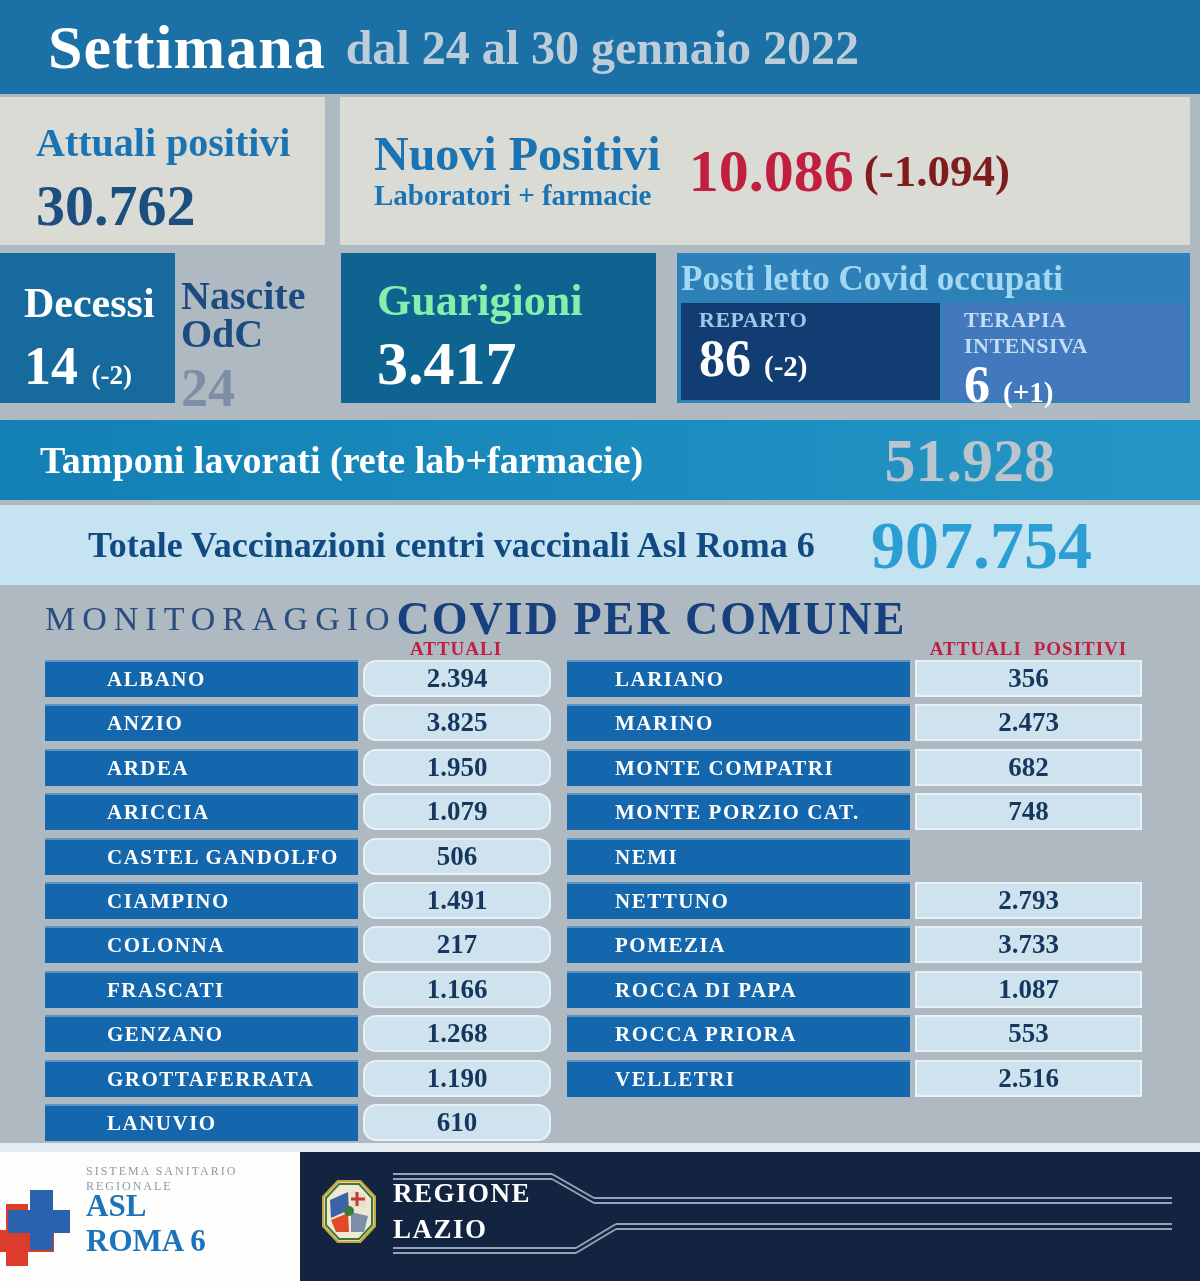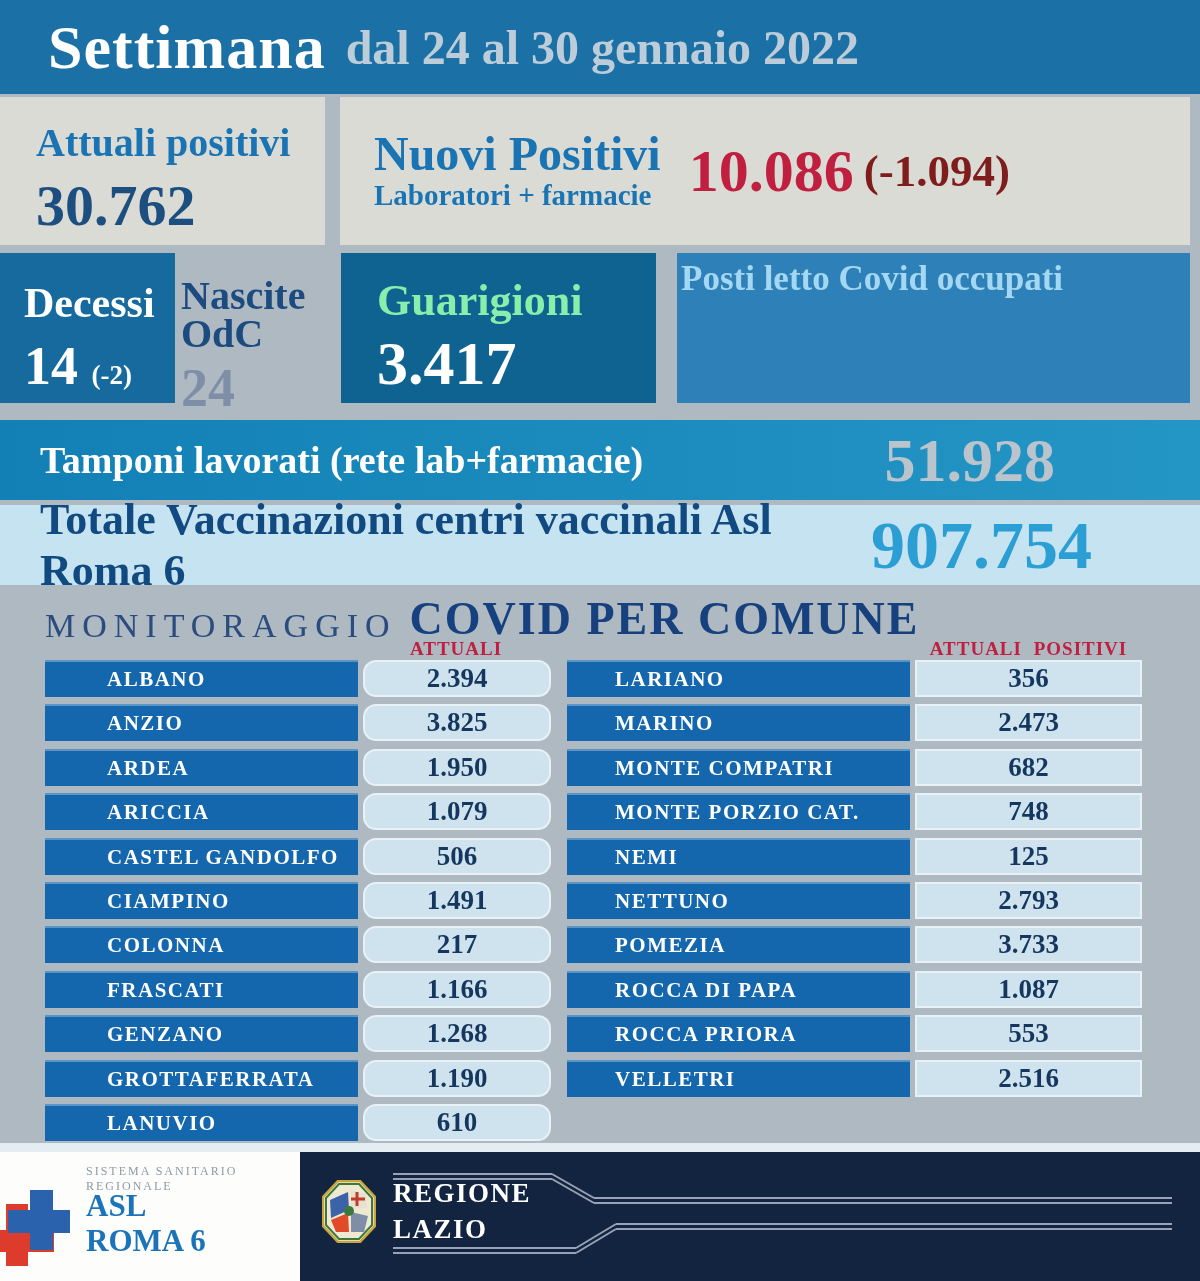--- a/index.html
+++ b/index.html
@@ -47,25 +47,25 @@
   .sub-lbl{color:#9cc8ec;font-weight:bold;font-size:22px;letter-spacing:0.5px;}
   .terapia .sub-lbl{color:#c2ddf5;}
   .sub-val{color:#fff;font-weight:bold;font-size:52px;line-height:1.0;}
   .sub-delta{color:#fff;font-weight:bold;font-size:29px;}
 
   
   .tamponi{left:0;top:420px;width:1200px;height:80px;background:linear-gradient(90deg,#1280b5,#2496c5);display:flex;align-items:center;}
   .tamponi .lbl{color:#fff;font-weight:bold;font-size:38px;padding-left:40px;}
   .tamponi .val{color:#bac4cc;font-weight:bold;font-size:62px;margin-left:auto;padding-right:145px;}
   .vacc{left:0;top:505px;width:1200px;height:80px;background:#c6e3f2;display:flex;align-items:center;}
-  .vacc .lbl{color:#114a80;font-weight:bold;font-size:44px;padding-left:40px;}
+  .vacc .lbl{color:#114a80;font-weight:bold;font-size:36px;padding-left:40px;margin-left:48px;}
   .vacc .val{color:#2b9ed3;font-weight:bold;font-size:68px;margin-left:auto;padding-right:108px;}
 
   
-  .mon-title{left:45px;top:592px;display:flex;align-items:flex-end;gap:13px;}
+  .mon-title{left:45px;top:592px;display:flex;align-items:center;gap:0;}
   .mon-reg{color:#2b4c7e;font-size:34px;letter-spacing:7px;}
   .mon-bold{color:#16407e;font-weight:bold;font-size:46px;letter-spacing:2px;}
 
   
   .col-hdr{color:#c01f40;font-weight:bold;font-size:19px;letter-spacing:1px;word-spacing:6px;text-align:center;top:638px;}
   .col-hdr.lft{left:362px;width:188px;}
   .col-hdr.rgt{left:915px;width:227px;}
   .tcol{top:660px;}
   .tcol.lft{left:45px;}
   .tcol.rgt{left:567px;}
@@ -124,20 +124,32 @@
   <div class="abs nascite">
     <div class="lbl">Nascite OdC</div>
     <div class="val">24</div>
   </div>
   <div class="abs guarigioni">
     <div class="lbl">Guarigioni</div>
     <div class="val">3.417</div>
   </div>
   <div class="abs posti">
     <div class="title">Posti letto Covid occupati</div>
+    <div class="subs">
+      <div class="reparto">
+        <div class="sub-lbl">REPARTO</div>
+        <div class="sub-val"><span>86</span>
+          <span class="sub-delta">(-2)</span></div>
+      </div>
+      <div class="terapia">
+        <div class="sub-lbl">TERAPIA INTENSIVA</div>
+        <div class="sub-val"><span>6</span>
+          <span class="sub-delta">(+1)</span></div>
+      </div>
+    </div>
   </div>
 
   <div class="abs tamponi">
     <span class="lbl">Tamponi lavorati (rete lab+farmacie)</span>
     <span class="val">51.928</span>
   </div>
   <div class="abs vacc">
     <span class="lbl">Totale Vaccinazioni centri vaccinali Asl Roma 6</span>
     <span class="val">907.754</span>
   </div>
@@ -208,21 +220,20 @@
       <div class="t-row">
       <div class="t-name">MONTE COMPATRI</div>
       <div class="t-val">682</div>
     </div>
       <div class="t-row">
       <div class="t-name">MONTE PORZIO CAT.</div>
       <div class="t-val">748</div>
     </div>
       <div class="t-row">
       <div class="t-name">NEMI</div>
-      <div class="t-val">125</div>
     </div>
       <div class="t-row">
       <div class="t-name">NETTUNO</div>
       <div class="t-val">2.793</div>
     </div>
       <div class="t-row">
       <div class="t-name">POMEZIA</div>
       <div class="t-val">3.733</div>
     </div>
       <div class="t-row">

